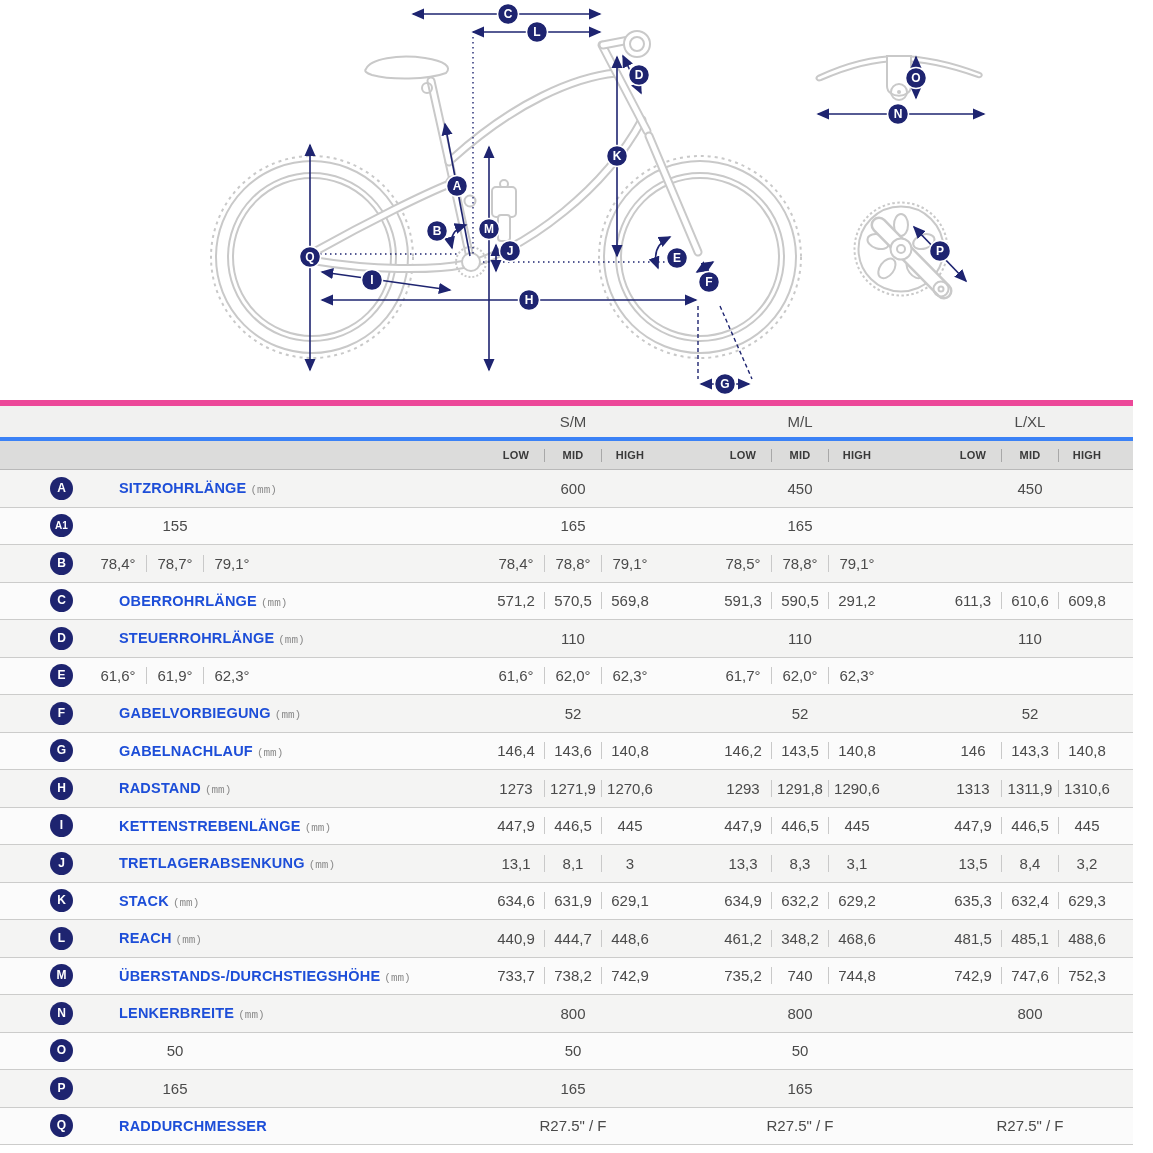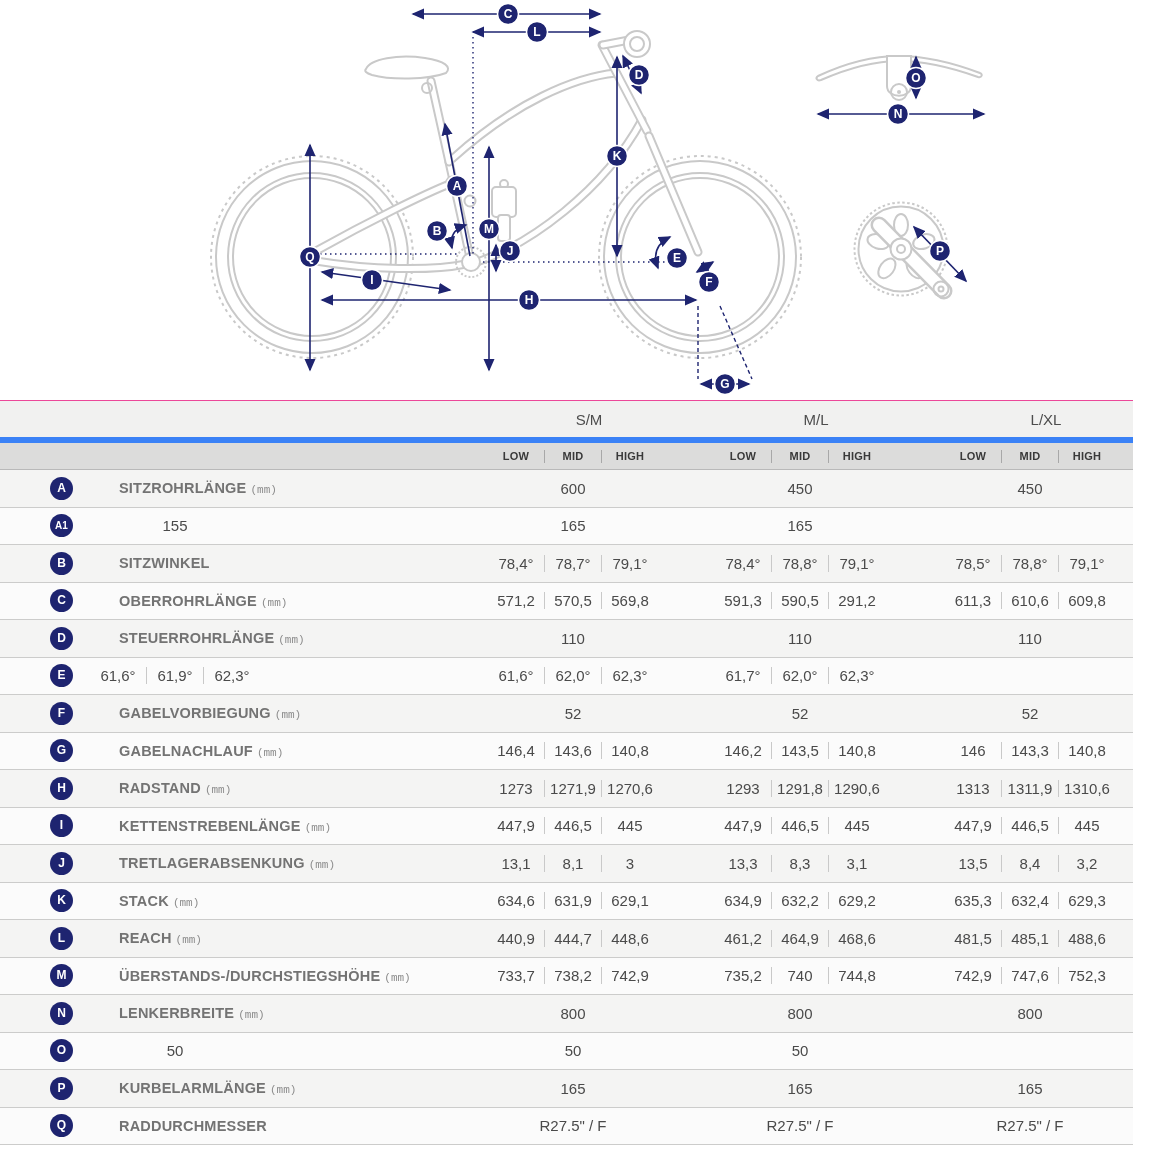--- a/index.html
+++ b/index.html
@@ -3,31 +3,31 @@
 <meta charset="utf-8">
 <style>
   html,body{margin:0;padding:0;background:#fff;}
   body{width:1153px;height:1153px;font-family:"Liberation Sans",sans-serif;-webkit-font-smoothing:antialiased;}
   .diagram{position:relative;width:1153px;height:400px;background:#fff;}
   .diagram svg{display:block;}
 
   
   .geo-table{width:1133px;}
   .grid{display:grid;grid-template-columns:90px 398px 227px 230px 188px;align-items:center;box-sizing:border-box;}
-  .thead1{height:37px;background:#f1f1f0;border-top:1px solid #ec4899;padding-left:16px;}
-  .thead2{height:33px;background:#dcdcdb;border-top:6px solid #3b82f6;border-bottom:1px solid #b9b9b9;}
+  .thead1{height:37px;background:#f1f1f0;border-top:6px solid #ec4899;}
+  .thead2{height:33px;background:#dcdcdb;border-top:4px solid #3b82f6;border-bottom:1px solid #b9b9b9;}
   .trow{height:37.5px;border-bottom:1px solid #cccccb;}
   .trow.g{background:#f4f4f3;}
   .trow.w{background:#fbfbfb;}
   .cell-badge{padding-left:50px;}
   .badge{display:block;width:23px;height:23px;border-radius:50%;background:#1e2470;color:#fff;
          font-weight:700;font-size:12px;line-height:23px;text-align:center;}
   .badge.sm{font-size:10px;}
   .cell-label{padding-left:29px;white-space:nowrap;}
-  .lbl{font-weight:700;font-size:14.5px;color:#737373;letter-spacing:.2px;text-align:right;}
+  .lbl{font-weight:700;font-size:14.5px;color:#1d4ed8;letter-spacing:.2px;text-align:right;}
   .unit{font-size:11px;color:#8c8c8c;margin-left:4px;font-weight:400;font-family:Liberation Mono, monospace;}
   .cell-g{display:flex;}
   .vals{width:170px;display:flex;align-items:center;justify-content:center;}
   .val{flex:1;text-align:center;font-size:15px;color:#4a4a4a;white-space:nowrap;}
   .vals.single .val{flex:none;width:100%;}
   .sep{width:1px;height:17px;background:#c9c9c9;flex:none;}
   .size-h{width:170px;text-align:center;font-size:15px;color:#4d4d4d;}
   .set .val{font-size:11px;font-weight:700;color:#3a3a3a;letter-spacing:.3px;}
   .sep-h{width:1px;height:13px;background:#a8a8a8;flex:none;}
 
@@ -310,21 +310,20 @@
         <div class="vals single">
           <span class="val">165</span>
         </div>
       </div>
   </div>
 
   <div class="grid trow g">
     <div class="cell-badge">
         <span class="badge">B</span>
       </div>
-    <div class="cell-label"><span class="lbl">SITZWINKEL</span><span class="unit"></span></div>
     <div class="cell-g">
         <div class="vals">
           <span class="val">78,4°</span>
           <span class="sep"></span>
           <span class="val">78,7°</span>
           <span class="sep"></span>
           <span class="val">79,1°</span>
         </div>
       </div>
     <div class="cell-g">
@@ -639,21 +638,21 @@
           <span class="sep"></span>
           <span class="val">444,7</span>
           <span class="sep"></span>
           <span class="val">448,6</span>
         </div>
       </div>
     <div class="cell-g">
         <div class="vals">
           <span class="val">461,2</span>
           <span class="sep"></span>
-          <span class="val">464,9</span>
+          <span class="val">348,2</span>
           <span class="sep"></span>
           <span class="val">468,6</span>
         </div>
       </div>
     <div class="cell-g">
         <div class="vals">
           <span class="val">481,5</span>
           <span class="sep"></span>
           <span class="val">485,1</span>
           <span class="sep"></span>
@@ -736,21 +735,20 @@
         <div class="vals single">
           <span class="val">50</span>
         </div>
       </div>
   </div>
 
   <div class="grid trow g">
     <div class="cell-badge">
         <span class="badge">P</span>
       </div>
-    <div class="cell-label"><span class="lbl">KURBELARMLÄNGE</span><span class="unit">(mm)</span></div>
     <div class="cell-g">
         <div class="vals single">
           <span class="val">165</span>
         </div>
       </div>
     <div class="cell-g">
         <div class="vals single">
           <span class="val">165</span>
         </div>
       </div>

